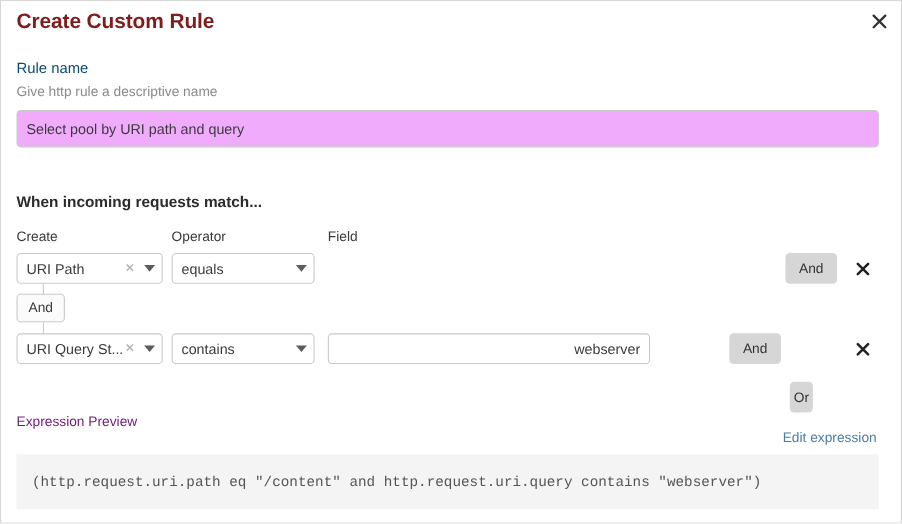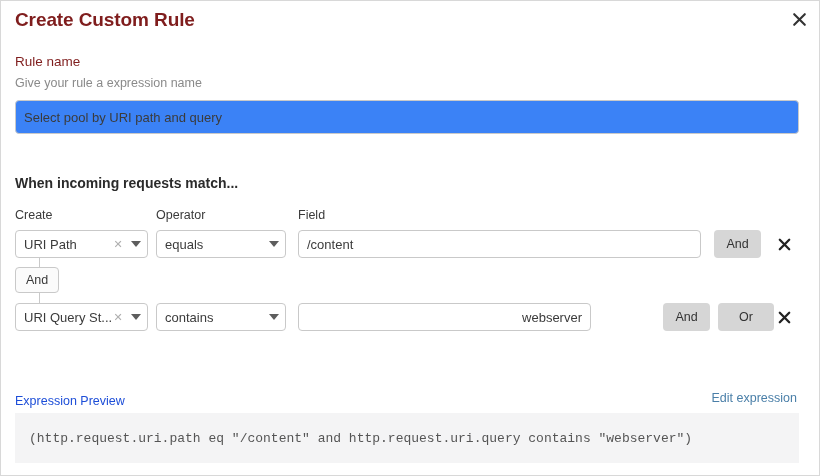--- a/index.html
+++ b/index.html
@@ -43,38 +43,38 @@
     cursor: pointer;
     color: #333333;
   }
   .close-btn svg { display: block; }
 
   
   .field-label {
     position: absolute;
     left: 14px;
     font-size: 13.5px;
-    color: #7f1d1d;
+    color: #0c4a6e;
   }
   .field-help {
     position: absolute;
     left: 14px;
     font-size: 12.5px;
     color: #8a8a8a;
   }
   .rule-name-input {
     position: absolute;
     left: 14px;
     top: 99px;
     width: 784px;
     height: 27px;
     box-sizing: border-box;
     border: 1px solid #c9c9c9;
     border-radius: 4px;
-    background: #3b82f6;
+    background: #f0abfc;
     font-family: "Liberation Sans", sans-serif;
     font-size: 13px;
     color: #3b3b3b;
     padding: 16px 8px;
     outline: none;
   }
 
   
   .section-heading {
     position: absolute;
@@ -224,23 +224,23 @@
     justify-content: center;
     font-size: 12.5px;
     color: #3a3a3a;
     cursor: pointer;
   }
 
   
   .exp-label {
     position: absolute;
     left: 14px;
-    top: 393px;
-    font-size: 12.5px;
-    color: #1d4ed8;
+    top: 375px;
+    font-size: 12.5px;
+    color: #701a75;
   }
   .exp-edit {
     position: absolute;
     right: 22px;
     top: 390px;
     font-size: 12.5px;
     color: #4a7fa8;
     text-decoration: none;
     cursor: pointer;
   }
@@ -269,21 +269,21 @@
 <div class="dialog">
 
   <div class="dialog-title">Create Custom Rule</div>
   <div class="close-btn">
     <svg width="15" height="15" viewBox="0 0 15 15" aria-hidden="true">
       <path d="M2.2 2.2 L12.8 12.8 M12.8 2.2 L2.2 12.8" stroke="#333333" stroke-width="2.1" stroke-linecap="round"></path>
     </svg>
   </div>
 
   <div class="field-label" style="top:53px;">Rule name</div>
-  <div class="field-help" style="top:75px;">Give your rule a expression name</div>
+  <div class="field-help" style="top:75px;">Give http rule a descriptive name</div>
   <input class="rule-name-input" type="text" value="Select pool by URI path and query" style="">
 
   <div class="section-heading">When incoming requests match...</div>
 
   <div class="col-head field">Create</div>
   <div class="col-head operator">Operator</div>
   <div class="col-head value">Field</div>
 
   <div class="cond-row r1">
     <div class="select-box sel-field">
@@ -292,21 +292,20 @@
       <span class="caret">
           <i></i>
         </span>
     </div>
     <div class="select-box sel-operator">
       <span class="sel-text">equals</span>
       <span class="caret">
           <i></i>
         </span>
     </div>
-    <input class="value-input wide" type="text" value="/content" style="">
     <button class="logic-btn" style="left:713px; width:47px;">And</button>
     <div class="row-delete" style="left:773px;">
       <svg width="13" height="13" viewBox="0 0 13 13" aria-hidden="true">
         <path d="M1.8 1.8 L11.2 11.2 M11.2 1.8 L1.8 11.2" stroke="#222222" stroke-width="2.3" stroke-linecap="round"></path>
       </svg>
     </div>
   </div>
 
   <div class="connector">
     <div class="vline top"></div>
@@ -323,21 +322,21 @@
         </span>
     </div>
     <div class="select-box sel-operator">
       <span class="sel-text">contains</span>
       <span class="caret">
           <i></i>
         </span>
     </div>
     <input class="value-input narrow" type="text" value="webserver" style="">
     <button class="logic-btn" style="left:662px; width:47px;">And</button>
-    <button class="logic-btn" style="left:717px; width:56px;">Or</button>
+    <button class="logic-btn" style="left:717px; width:21px;margin-top:44px;">Or</button>
     <div class="row-delete" style="left:773px;">
       <svg width="13" height="13" viewBox="0 0 13 13" aria-hidden="true">
         <path d="M1.8 1.8 L11.2 11.2 M11.2 1.8 L1.8 11.2" stroke="#222222" stroke-width="2.3" stroke-linecap="round"></path>
       </svg>
     </div>
   </div>
 
   <div class="exp-label">Expression Preview</div>
   <a class="exp-edit">Edit expression</a>
   <div class="exp-box">

